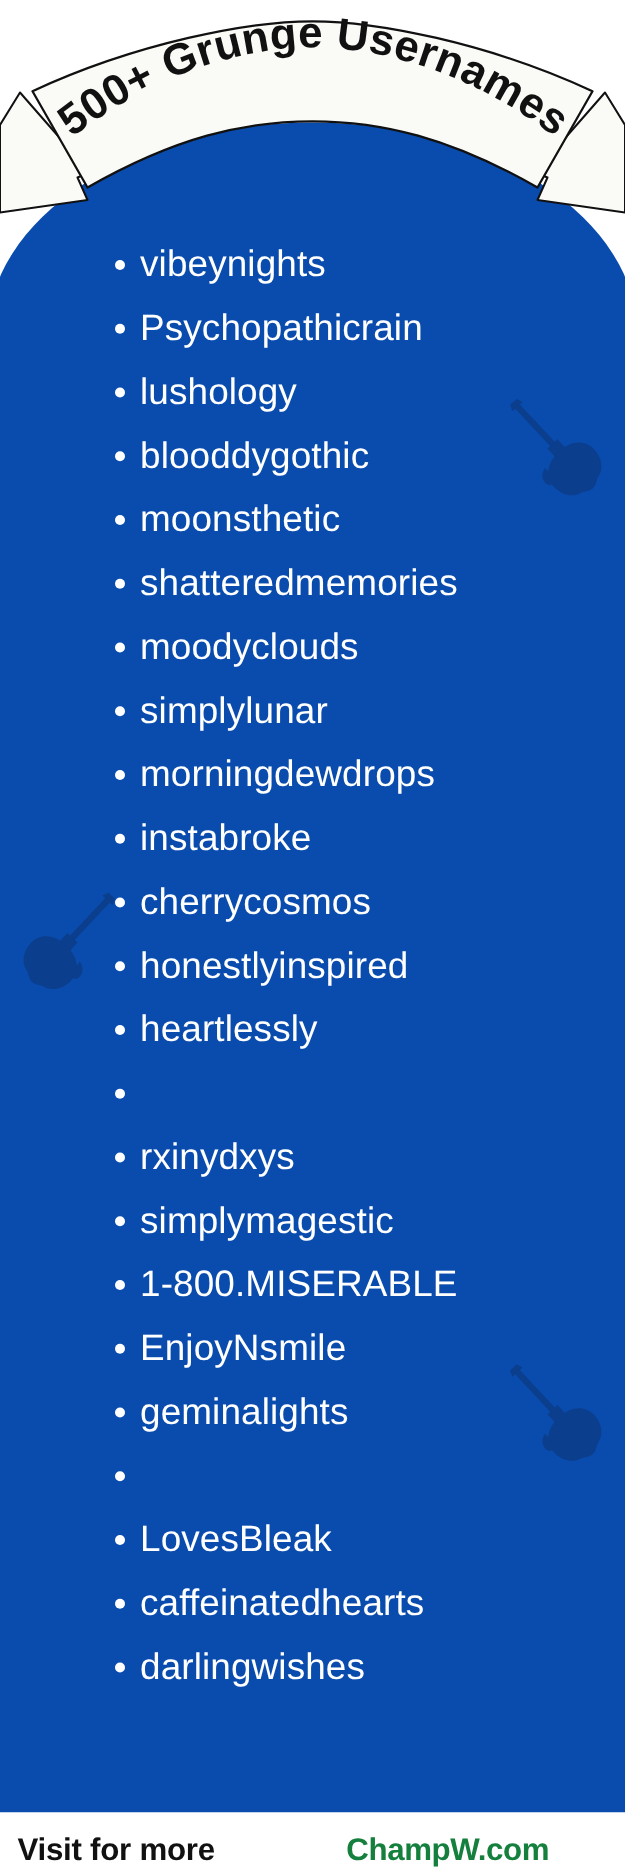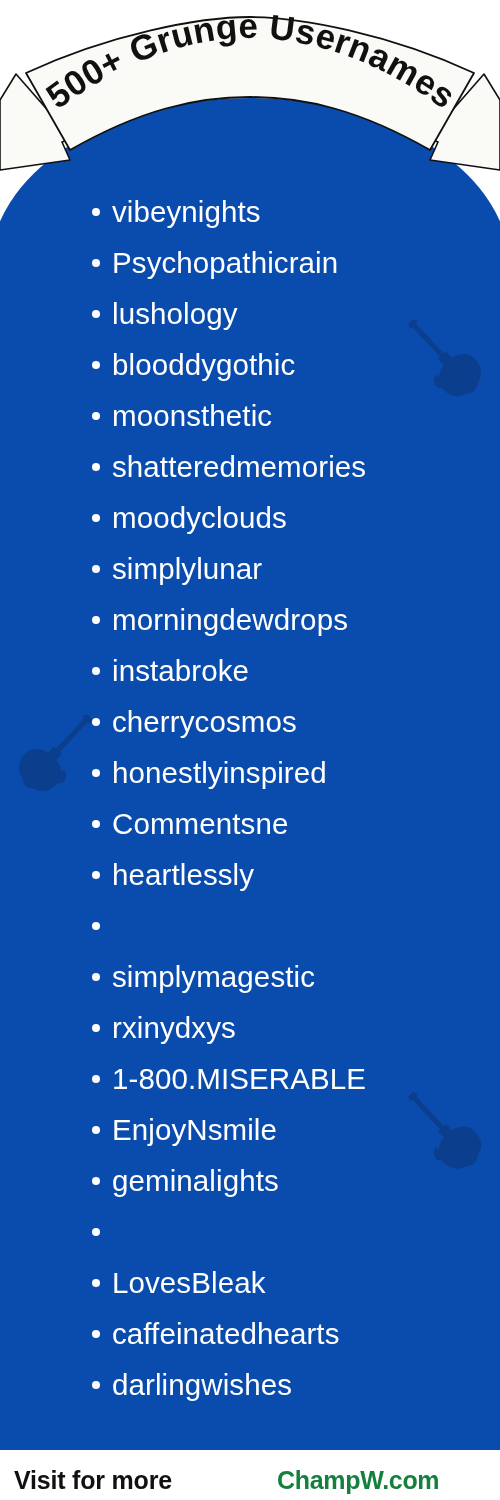--- a/index.html
+++ b/index.html
@@ -219,25 +219,24 @@
     <li><span class="bullet"></span><span>lushology</span></li>
     <li><span class="bullet"></span><span>blooddygothic</span></li>
     <li><span class="bullet"></span><span>moonsthetic</span></li>
     <li><span class="bullet"></span><span>shatteredmemories</span></li>
     <li><span class="bullet"></span><span>moodyclouds</span></li>
     <li><span class="bullet"></span><span>simplylunar</span></li>
     <li><span class="bullet"></span><span>morningdewdrops</span></li>
     <li><span class="bullet"></span><span>instabroke</span></li>
     <li><span class="bullet"></span><span>cherrycosmos</span></li>
     <li><span class="bullet"></span><span>honestlyinspired</span></li>
-    <li><span class="bullet"></span><span>Commentsne</span></li>
     <li><span class="bullet"></span><span>heartlessly</span></li>
     <li><span class="bullet"></span></li>
+    <li><span class="bullet"></span><span>rxinydxys</span></li>
     <li><span class="bullet"></span><span>simplymagestic</span></li>
-    <li><span class="bullet"></span><span>rxinydxys</span></li>
     <li><span class="bullet"></span><span>1-800.MISERABLE</span></li>
     <li><span class="bullet"></span><span>EnjoyNsmile</span></li>
     <li><span class="bullet"></span><span>geminalights</span></li>
     <li><span class="bullet"></span></li>
     <li><span class="bullet"></span><span>LovesBleak</span></li>
     <li><span class="bullet"></span><span>caffeinatedhearts</span></li>
     <li><span class="bullet"></span><span>darlingwishes</span></li>
   </ul>
 
   <div class="footer">

